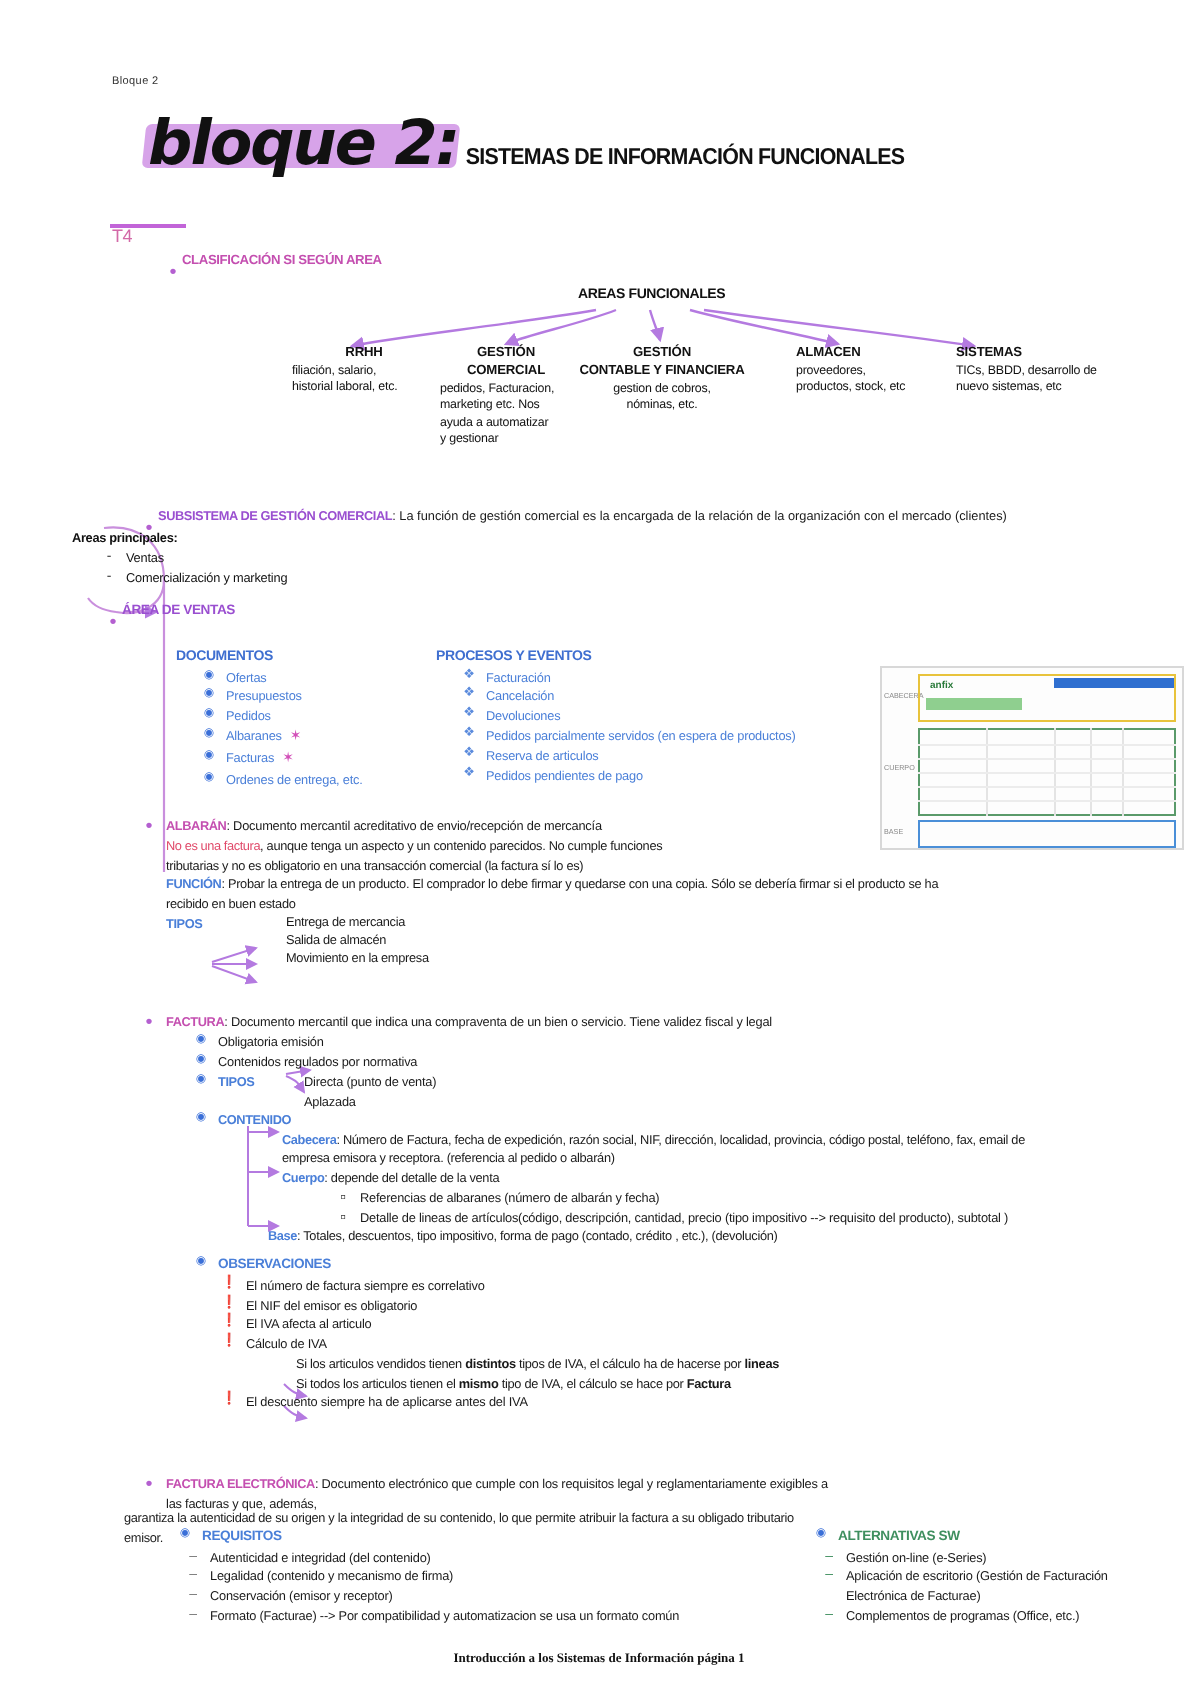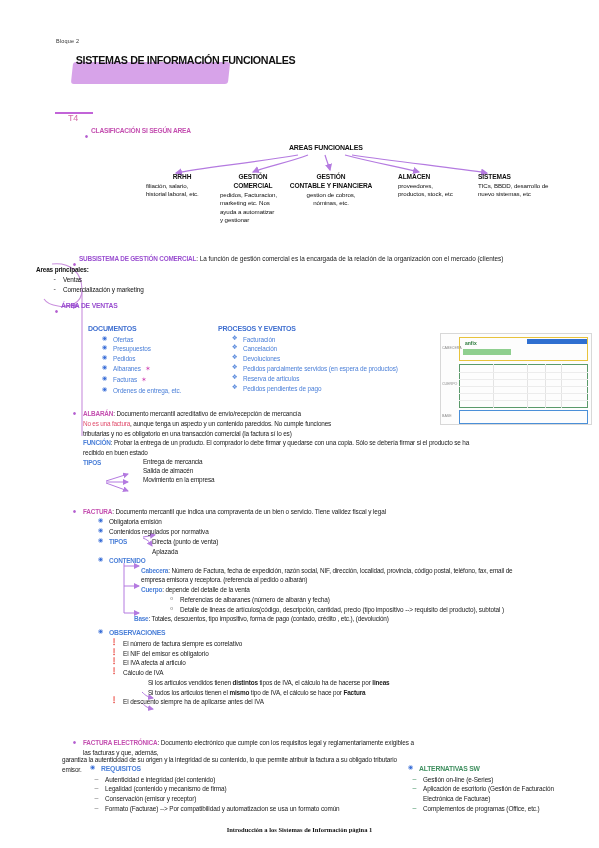--- a/index.html
+++ b/index.html
@@ -34,21 +34,21 @@
     width:157px; height:22px; background:#c77fe0; opacity:.72;
     border-radius:3px; z-index:1;
     transform: skewX(-6deg);
   }
   .title-sub {
     font-size:11.5px; font-weight:bold; letter-spacing:-0.4px;
     color:#111; position:relative; z-index:2; padding-left:2px;
     font-stretch:condensed; transform:scaleX(.93); transform-origin:left;
   }
 
-  .t4 { position:absolute; left:68px; top:113px; font-size:9px; font-weight:normal; color:#d36aa8; letter-spacing:-.3px;}
+  .t4 { position:absolute; left:56px; top:113px; font-size:9px; font-weight:normal; color:#d36aa8; letter-spacing:-.3px;}
   .t4-line { position:absolute; left:55px; top:112px; width:38px; height:2px; background:#c264d8; }
 
   
   .row { position:absolute; display:flex; align-items:flex-start; }
   .bul { width:9px; flex:0 0 9px; text-align:center; line-height:1; }
   .dot-p::before { content:"•"; color:#b45fd0; font-size:10px; }
   .dot-b::before { content:"◉"; color:#3a6fd8; font-size:6px; }
   .dia::before   { content:"❖"; color:#5b8bdd; font-size:6.5px; }
   .sq::before    { content:"▫"; color:#333; font-size:8px; }
   .exc::before   { content:"❗"; color:#e04a6a; font-size:6.5px; }
@@ -104,20 +104,21 @@
   .nb { font-weight:bold; }
 </style>
 </head>
 <body>
 
 <div class="page">
 
   <div class="hdr-tag">Bloque 2</div>
   <div class="title-hl"></div>
   <div class="title-row">
+    <span class="title-main">bloque 2:</span>
     <span class="title-sub">SISTEMAS DE INFORMACIÓN FUNCIONALES</span>
   </div>
   <div class="t4-line"></div>
   <div class="t4">T4</div>
   <div class="row" style="left:82px; top:127px;">
     <span class="bul dot-p"></span>
     <span class="h-pink" style="font-size:6.6px;">CLASIFICACIÓN SI SEGÚN AREA</span>
   </div>
 
   <svg class="org-svg">

